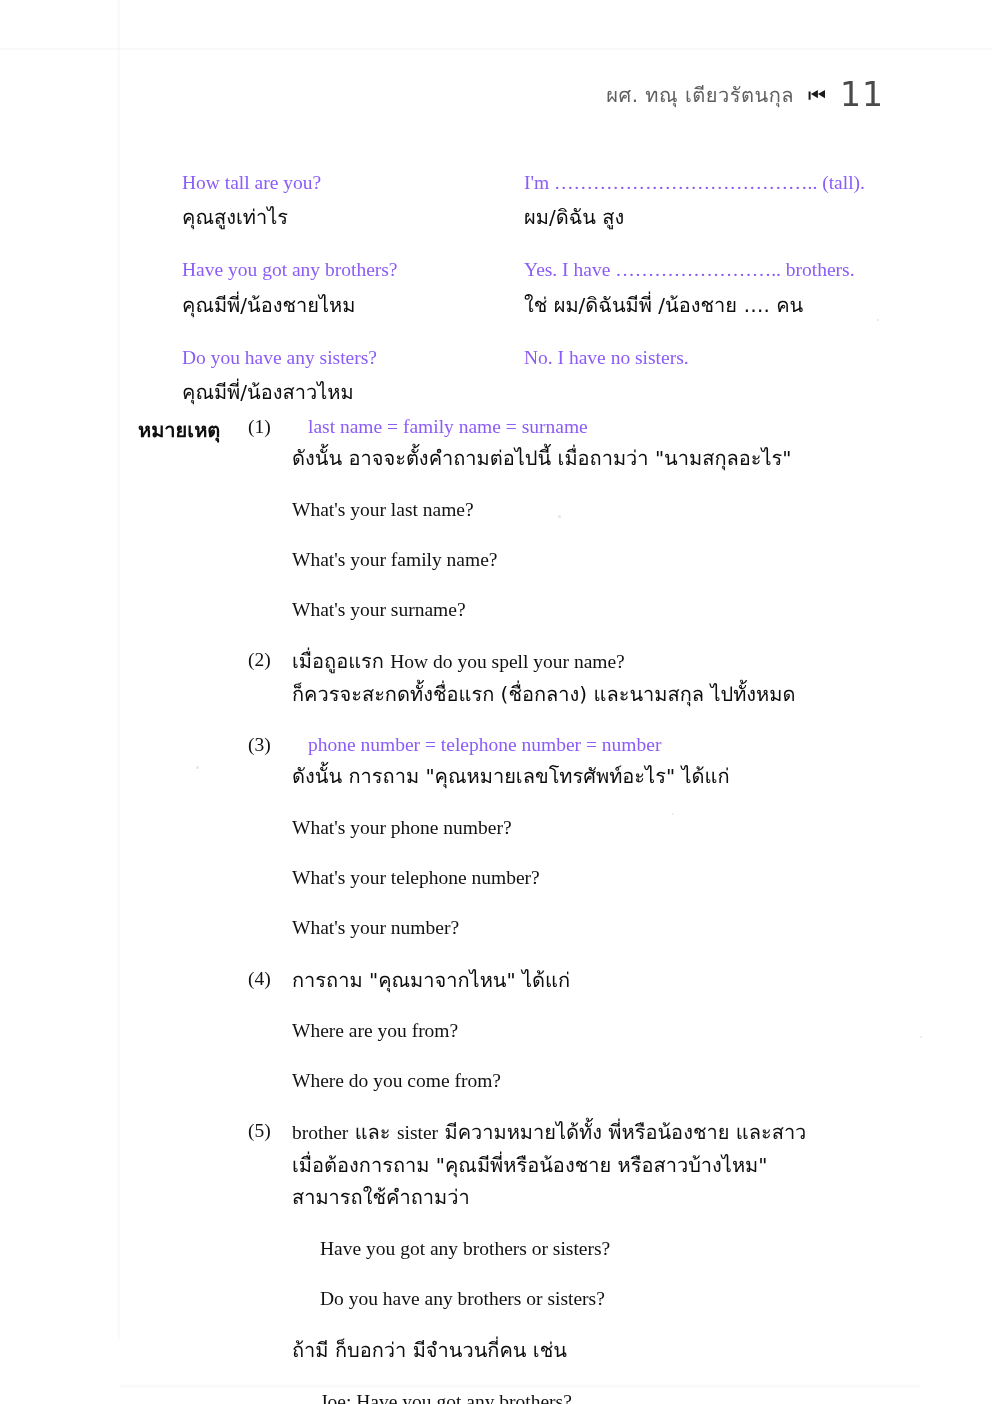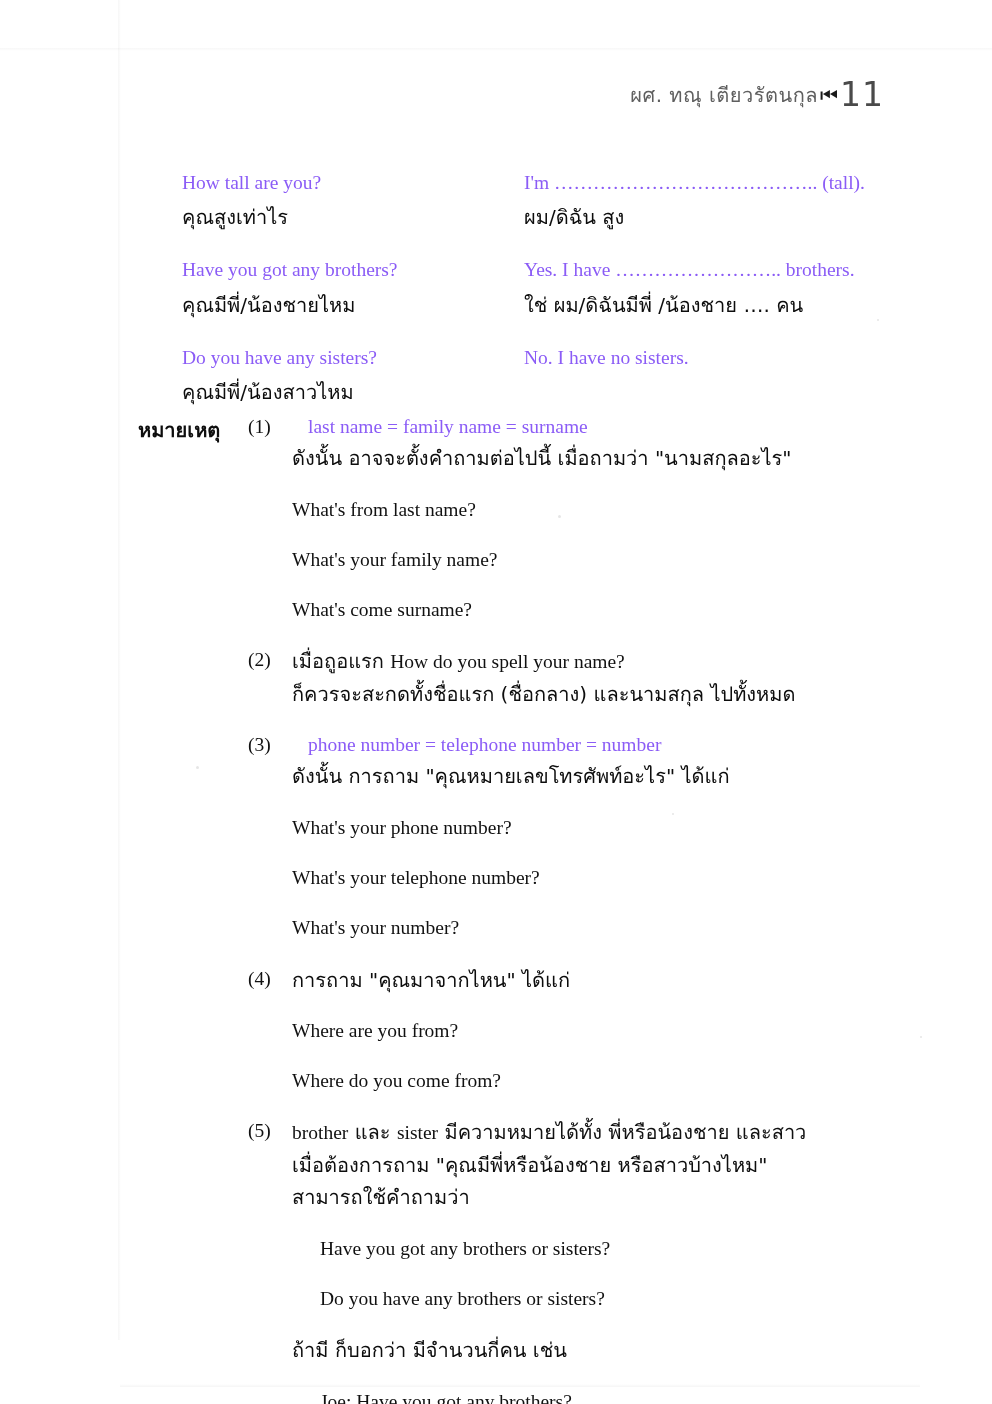--- a/index.html
+++ b/index.html
@@ -53,21 +53,21 @@
     pointer-events: none;
   }
 
   
   .running-header {
     position: absolute;
     right: 108px;
     top: 78px;
     display: flex;
     align-items: center;
-    gap: 2px;
+    gap: 14px;
     white-space: nowrap;
   }
   .header-author {
     font-family: "DejaVu Sans", "Liberation Sans", sans-serif;
     font-size: 20px;
     letter-spacing: 0.5px;
     color: #5f5f5f;
     line-height: 1;
   }
   .header-marker {
@@ -248,23 +248,23 @@
 
     <div class="notes-heading">หมายเหตุ</div>
 
     <div class="notes-list">
 
       <div class="note-item">
         <div class="note-marker">(1)</div>
         <div class="note-body">
           <div class="note-line en">last name = family name = surname</div>
           <div class="note-line th">ดังนั้น อาจจะตั้งคำถามต่อไปนี้ เมื่อถามว่า "นามสกุลอะไร"</div>
-          <div class="example-line indent-1">What's from last name?</div>
+          <div class="example-line indent-1">What's your last name?</div>
           <div class="example-line indent-1">What's your family name?</div>
-          <div class="example-line indent-1">What's come surname?</div>
+          <div class="example-line indent-1">What's your surname?</div>
         </div>
       </div>
 
       <div class="note-gap"></div>
 
       <div class="note-item">
         <div class="note-marker">(2)</div>
         <div class="note-body">
           <div class="note-line mixed">
             <span>เมื่อถูอแรก </span><span class="en-inline">How do you spell your name?</span>

